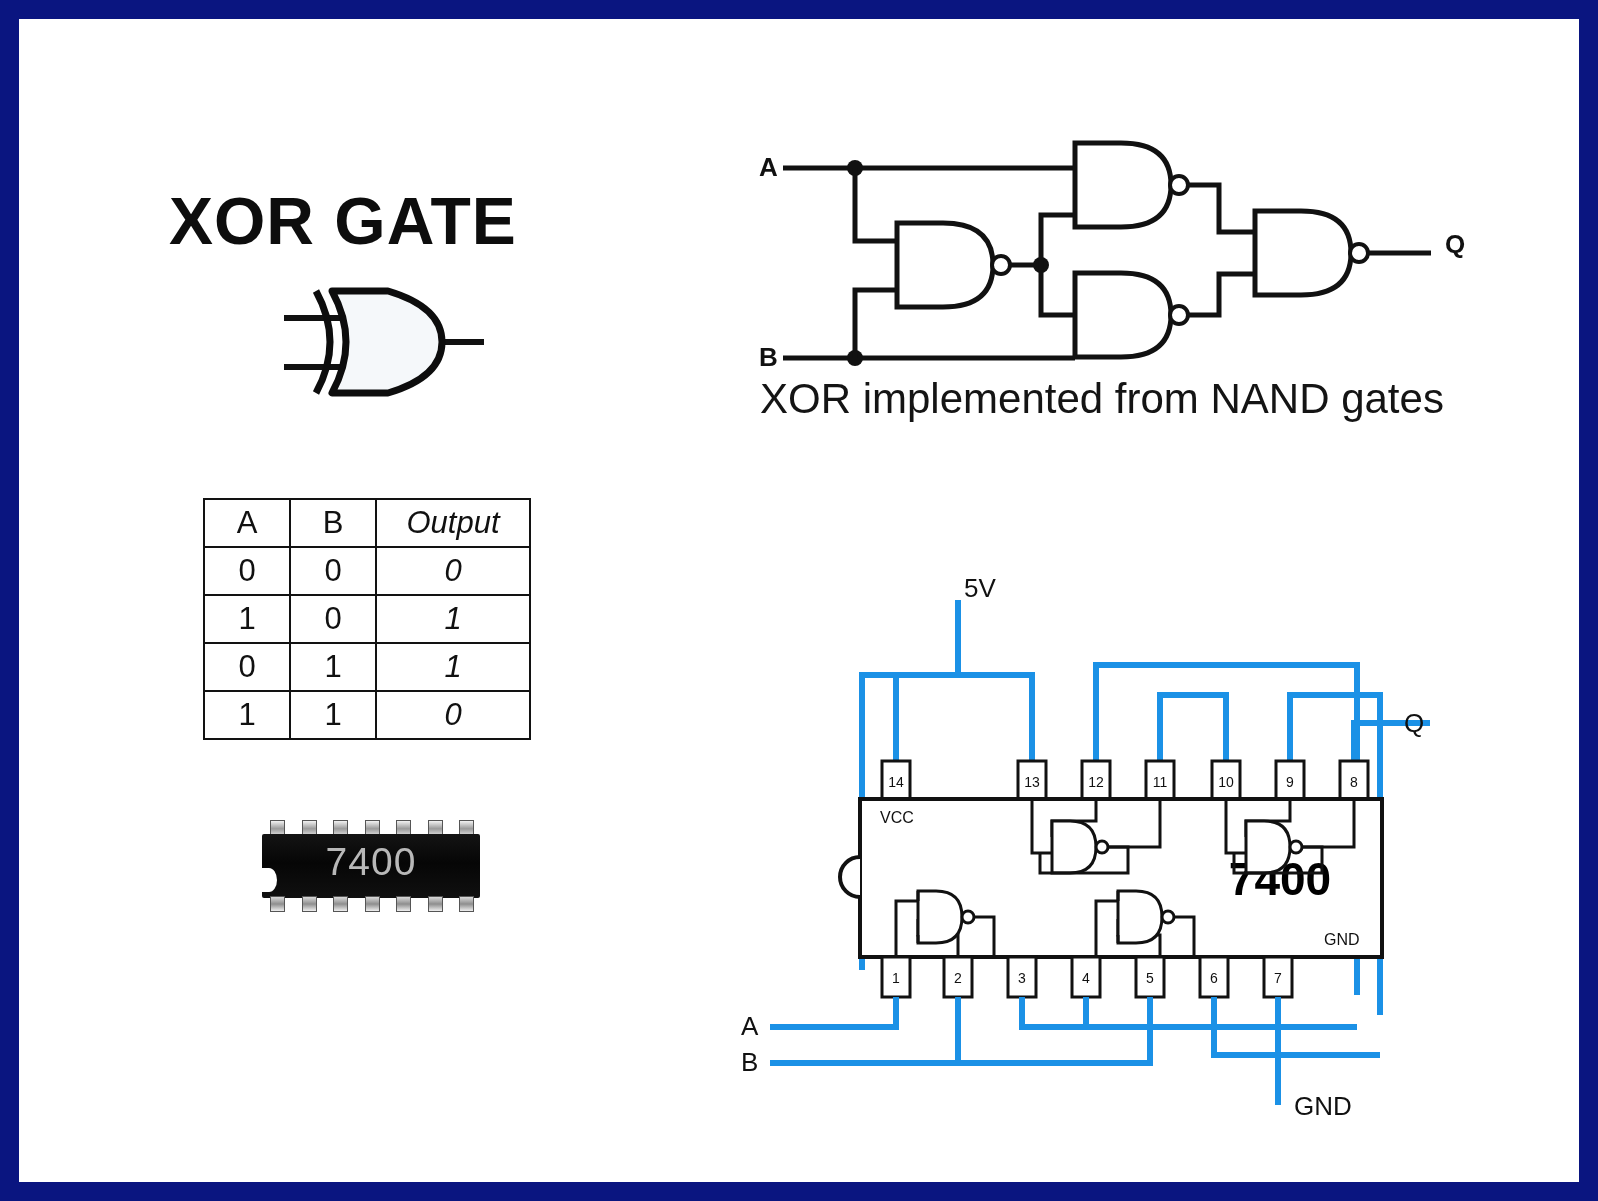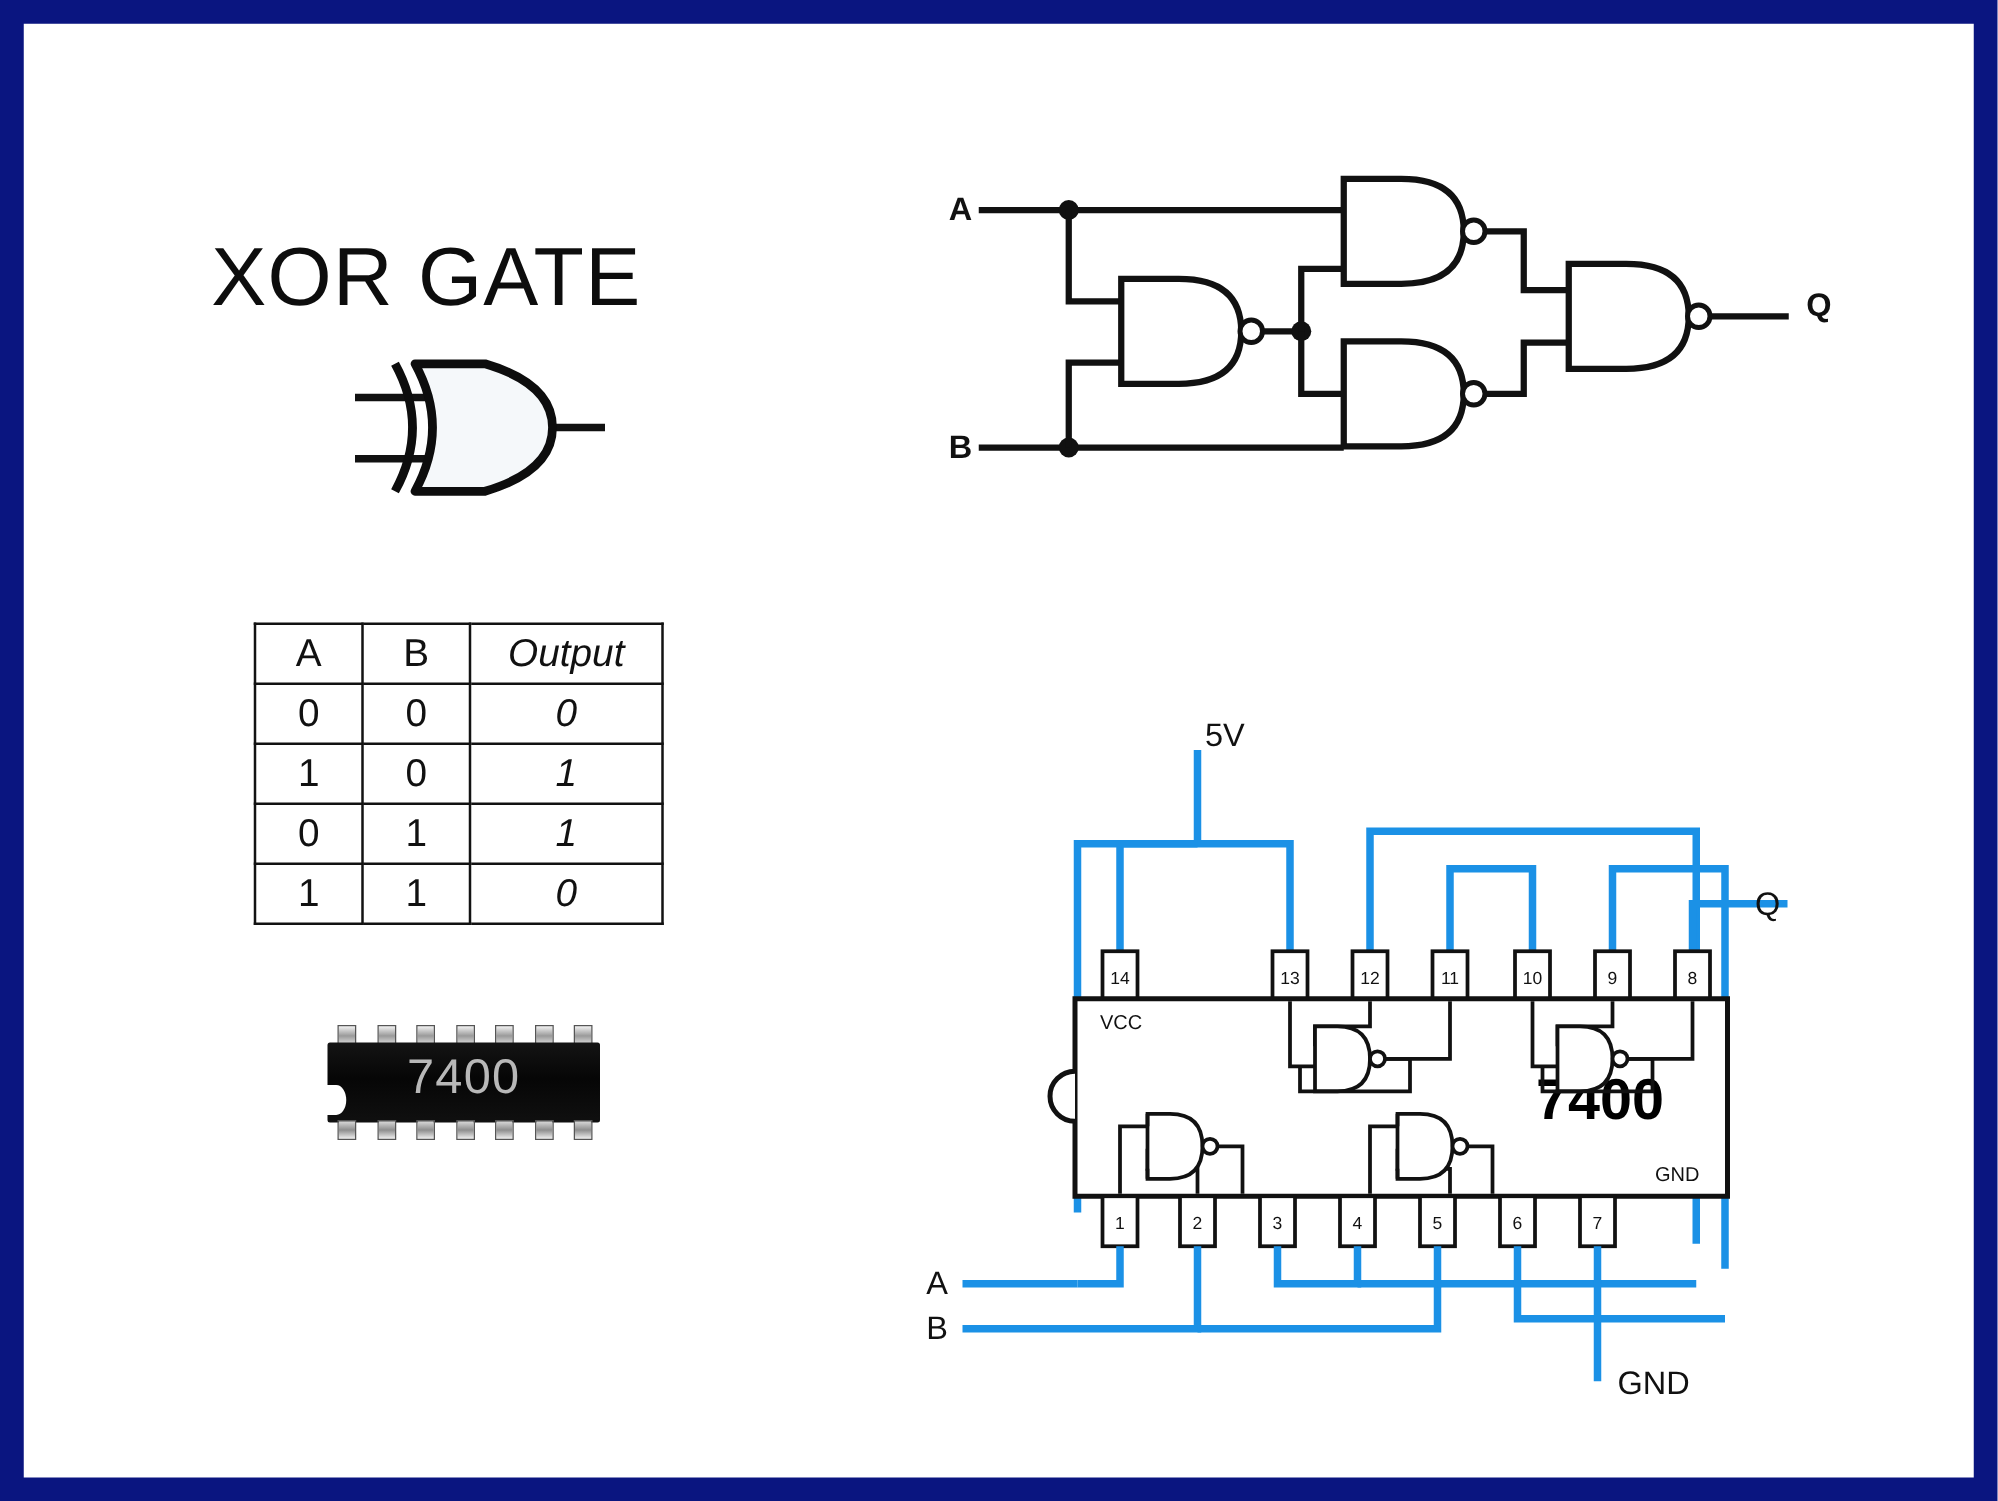--- a/index.html
+++ b/index.html
@@ -27,21 +27,21 @@
     background:#ffffff;
   }
 
   
   .abs{position:absolute;}
 
   
   #xor-title{
     left:169px;top:183px;
     font-size:66px;
-    font-weight:normal;
+    font-weight:bold;
     letter-spacing:1px;
     color:#0d0d0d;
     font-family:"Liberation Sans", sans-serif;
     white-space:nowrap;
   }
 
   
   #xor-symbol{left:276px;top:285px;width:210px;height:110px;}
 
   
@@ -247,20 +247,21 @@
         <path class="blk" style="stroke-width:5" d="M 443 205 L 474 205 L 474 164 L 510 164"></path>
 
         <g transform="translate(510,101)">
           <use href="#nandshape"></use>
         </g>
         <circle cx="614" cy="143" r="9" fill="#fff" stroke="#111" stroke-width="4"></circle>
         <path class="blk" style="stroke-width:5" d="M 623 143 L 686 143"></path>
       </svg>
     </div>
 
+    <div class="abs" id="nand-caption" style="left:741px;top:356px;">XOR implemented from NAND gates</div>
 
     <div class="abs" id="pinout" style="left:721px;top:556px;">
       <svg width="690" height="480" viewBox="0 0 690 480">
 
         <path class="wire" d="M 218 25 L 218 100"></path>
 
         <path class="wire" d="M 156 186 L 156 100 L 292 100 L 292 186"></path>
         <path class="wire" d="M 218 100 L 156 100"></path>
 
         <path class="wire" d="M 156 100 L 122 100 L 122 395"></path>

